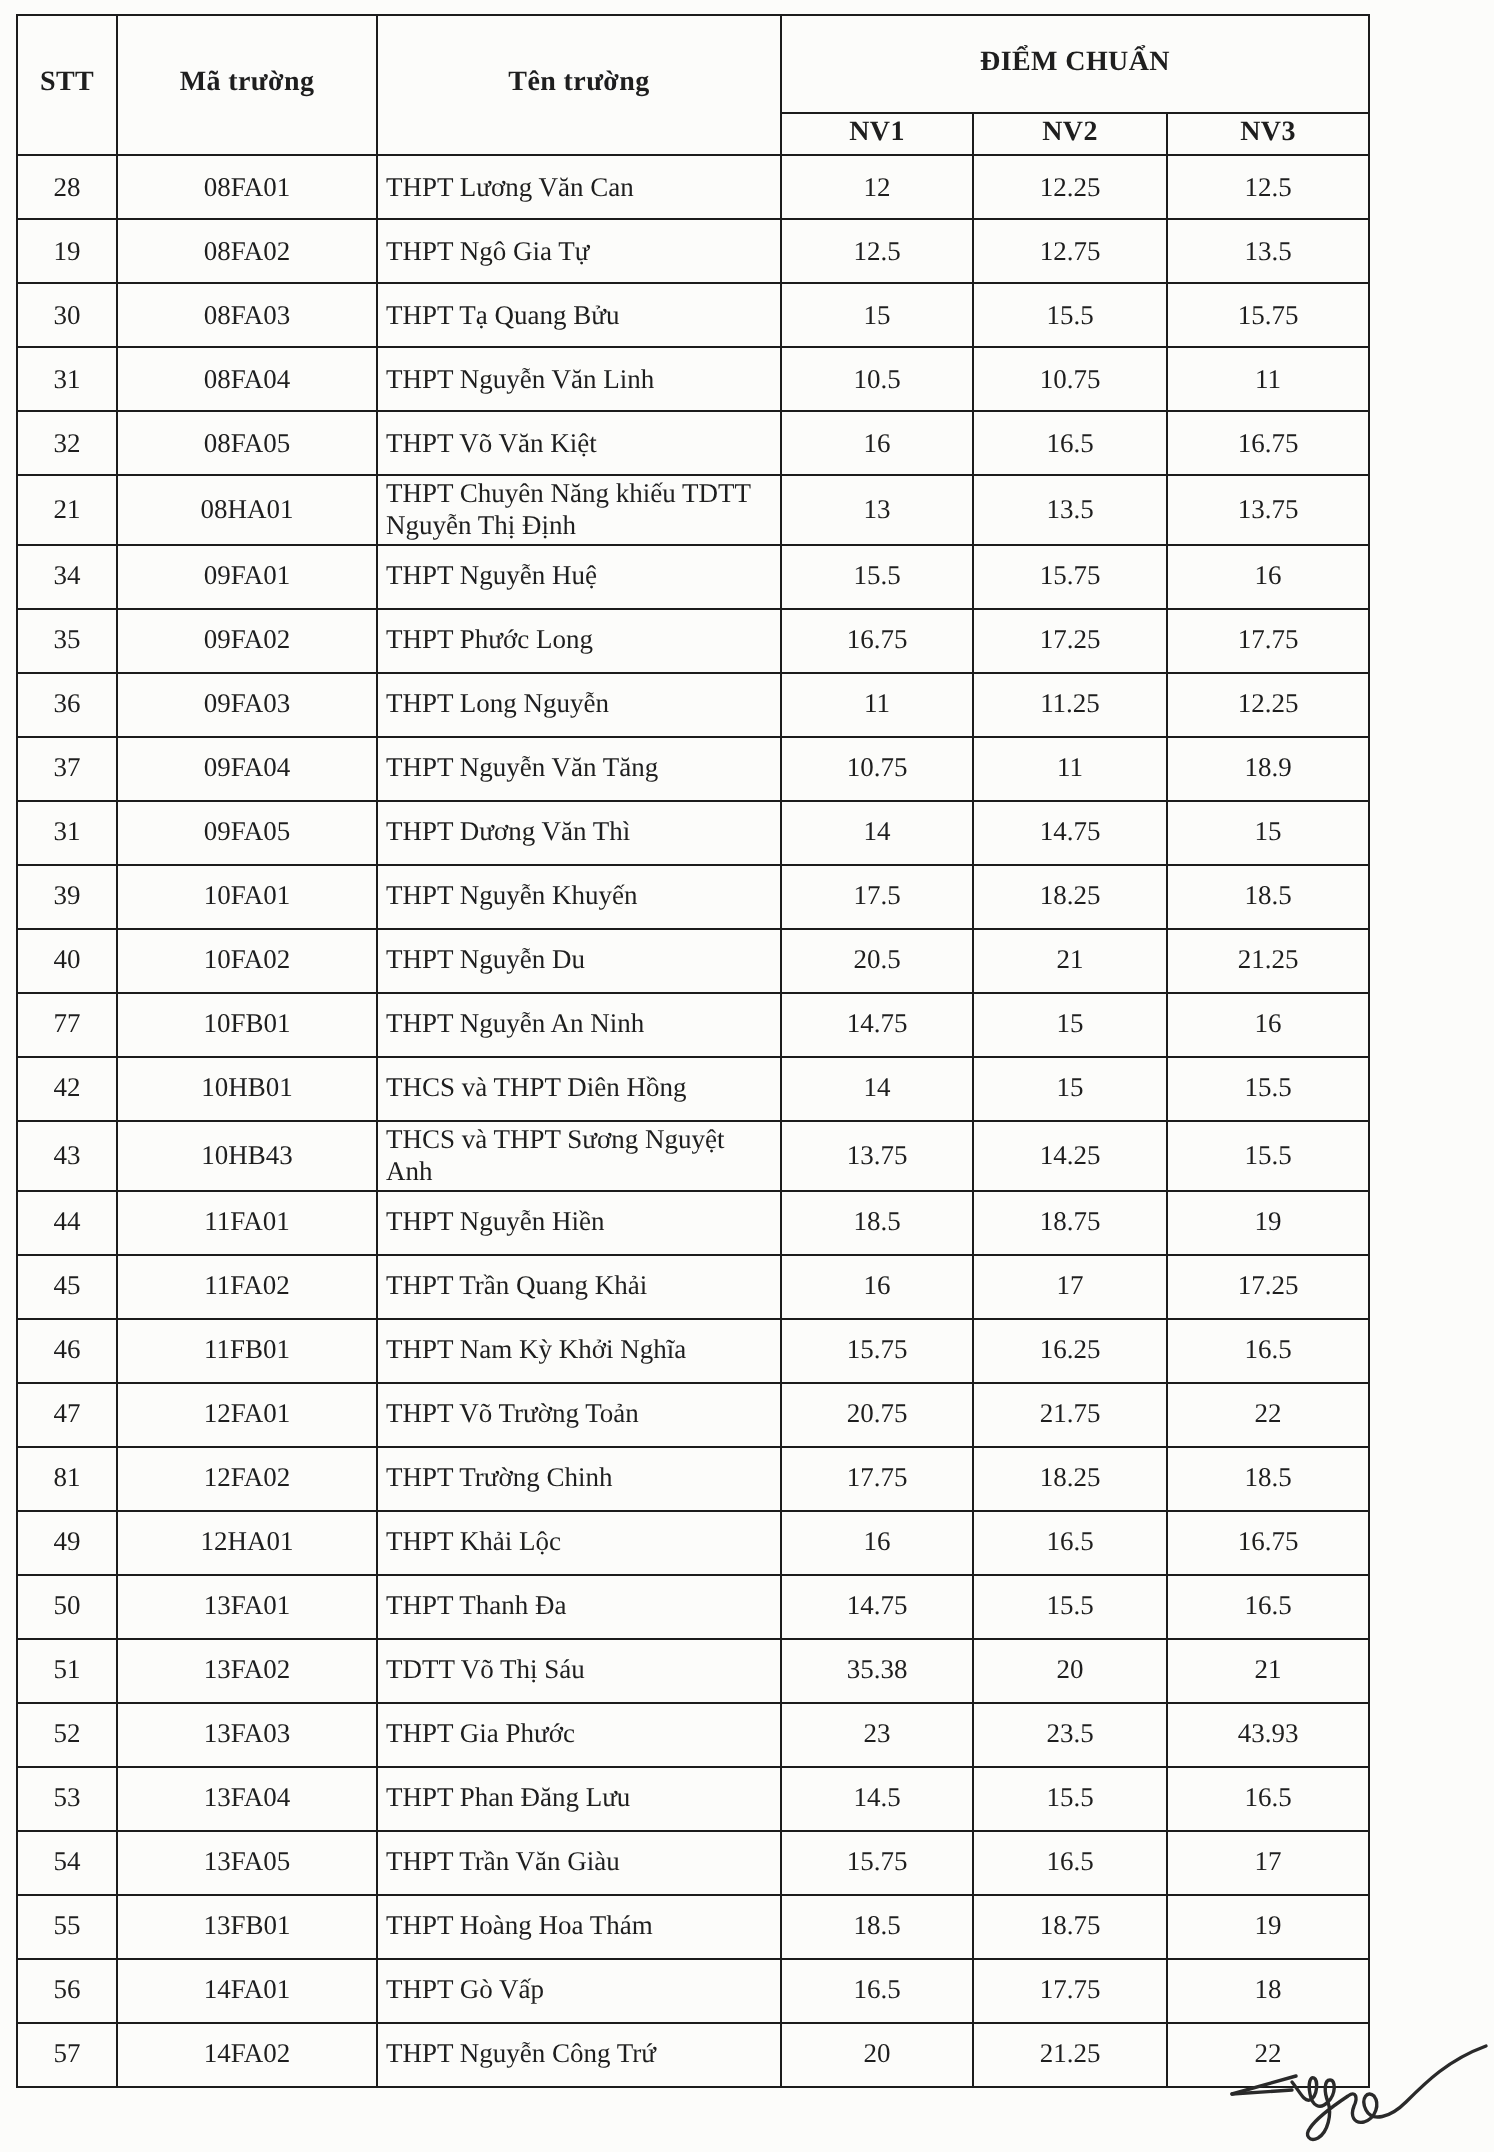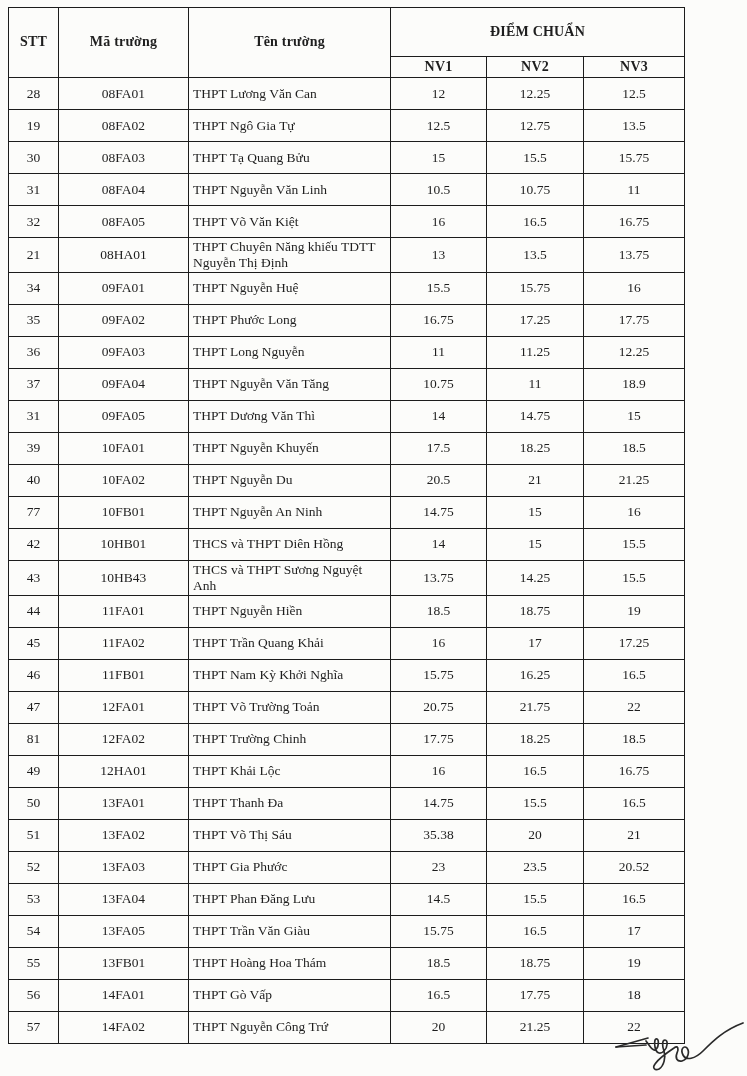--- a/index.html
+++ b/index.html
@@ -285,33 +285,33 @@
       <td class="c-code">13FA01</td>
       <td class="c-name">THPT Thanh Đa</td>
       <td class="c-num">14.75</td>
       <td class="c-num">15.5</td>
       <td class="c-num">16.5</td>
     </tr>
 
     <tr>
       <td class="c-stt">51</td>
       <td class="c-code">13FA02</td>
-      <td class="c-name">THPT Võ Thị Sáu</td>
+      <td class="c-name">TDTT Võ Thị Sáu</td>
       <td class="c-num">35.38</td>
       <td class="c-num">20</td>
       <td class="c-num">21</td>
     </tr>
 
     <tr>
       <td class="c-stt">52</td>
       <td class="c-code">13FA03</td>
       <td class="c-name">THPT Gia Phước</td>
       <td class="c-num">23</td>
       <td class="c-num">23.5</td>
-      <td class="c-num">20.52</td>
+      <td class="c-num">43.93</td>
     </tr>
 
     <tr>
       <td class="c-stt">53</td>
       <td class="c-code">13FA04</td>
       <td class="c-name">THPT Phan Đăng Lưu</td>
       <td class="c-num">14.5</td>
       <td class="c-num">15.5</td>
       <td class="c-num">16.5</td>
     </tr>

